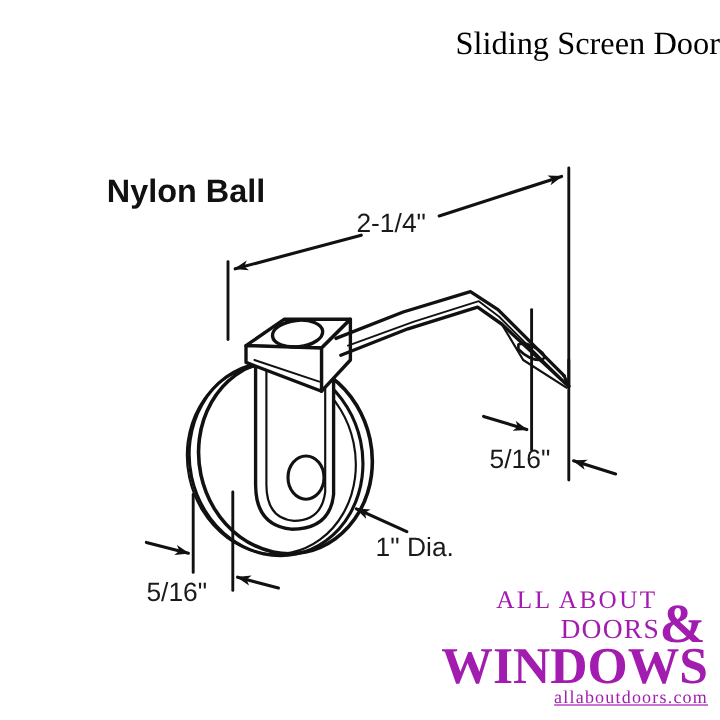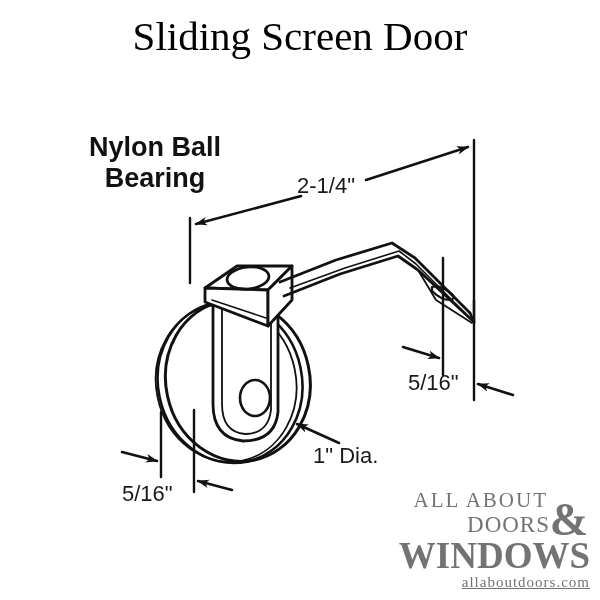--- a/index.html
+++ b/index.html
@@ -13,32 +13,32 @@
     height: 600px;
     background: #ffffff;
     overflow: hidden;
     font-family: "Liberation Sans", sans-serif;
   }
   .title-block {
     position: absolute;
     top: 10px;
     left: 0;
     width: 600px;
-    text-align: center;
+    text-align: right;
     font-family: "Liberation Serif", serif;
-    font-size: 41px;
+    font-size: 27px;
     line-height: 52px;
     color: #000000;
     letter-spacing: 0px;
   }
   .title-line2 { display: block; }
   .callout-bold {
     position: absolute;
     left: 55px;
-    top: 132px;
+    top: 144px;
     width: 200px;
     text-align: center;
     font-family: "Liberation Sans", sans-serif;
     font-weight: bold;
     font-size: 27px;
     line-height: 31px;
     color: #111111;
   }
   .dim-label {
     position: absolute;
@@ -57,21 +57,21 @@
     top: 0;
     width: 600px;
     height: 600px;
   }
   .wm {
     position: absolute;
     right: 10px;
     bottom: 8px;
     width: 230px;
     text-align: right;
-    color: #737373;
+    color: #a21caf;
     font-family: "Liberation Serif", serif;
     user-select: none;
   }
   .wm-1 {
     font-size: 21px;
     letter-spacing: 2px;
     line-height: 20px;
     display: block;
     padding-right: 42px;
   }
@@ -90,21 +90,21 @@
   }
   .wm-amp {
     position: absolute;
     right: 2px;
     top: -13px;
     font-size: 46px;
     font-weight: bold;
     line-height: 46px;
   }
   .wm-3 {
-    font-size: 37px;
+    font-size: 43px;
     font-weight: bold;
     letter-spacing: 0px;
     line-height: 32px;
     display: block;
   }
   .wm-4 {
     font-size: 15px;
     letter-spacing: 1px;
     line-height: 20px;
     display: block;
@@ -115,21 +115,20 @@
 <body>
 
 <div id="page">
 
   <div class="title-block">
     <span>Sliding Screen Door</span>
   </div>
 
   <div class="callout-bold">
     <span>Nylon Ball</span><br>
-    <span>Bearing</span>
   </div>
 
   <svg class="draw" viewBox="0 0 600 600">
     <defs>
       <marker id="arrowLeader" markerWidth="13" markerHeight="13" refX="11" refY="4.5" orient="auto" markerUnits="userSpaceOnUse">
         <path d="M0,0.2 L12,4.5 L0,8.8 L3.2,4.5 Z" fill="#111111"></path>
       </marker>
     </defs>
 
     <g stroke="#111111" fill="none" stroke-linejoin="round" stroke-linecap="round">

